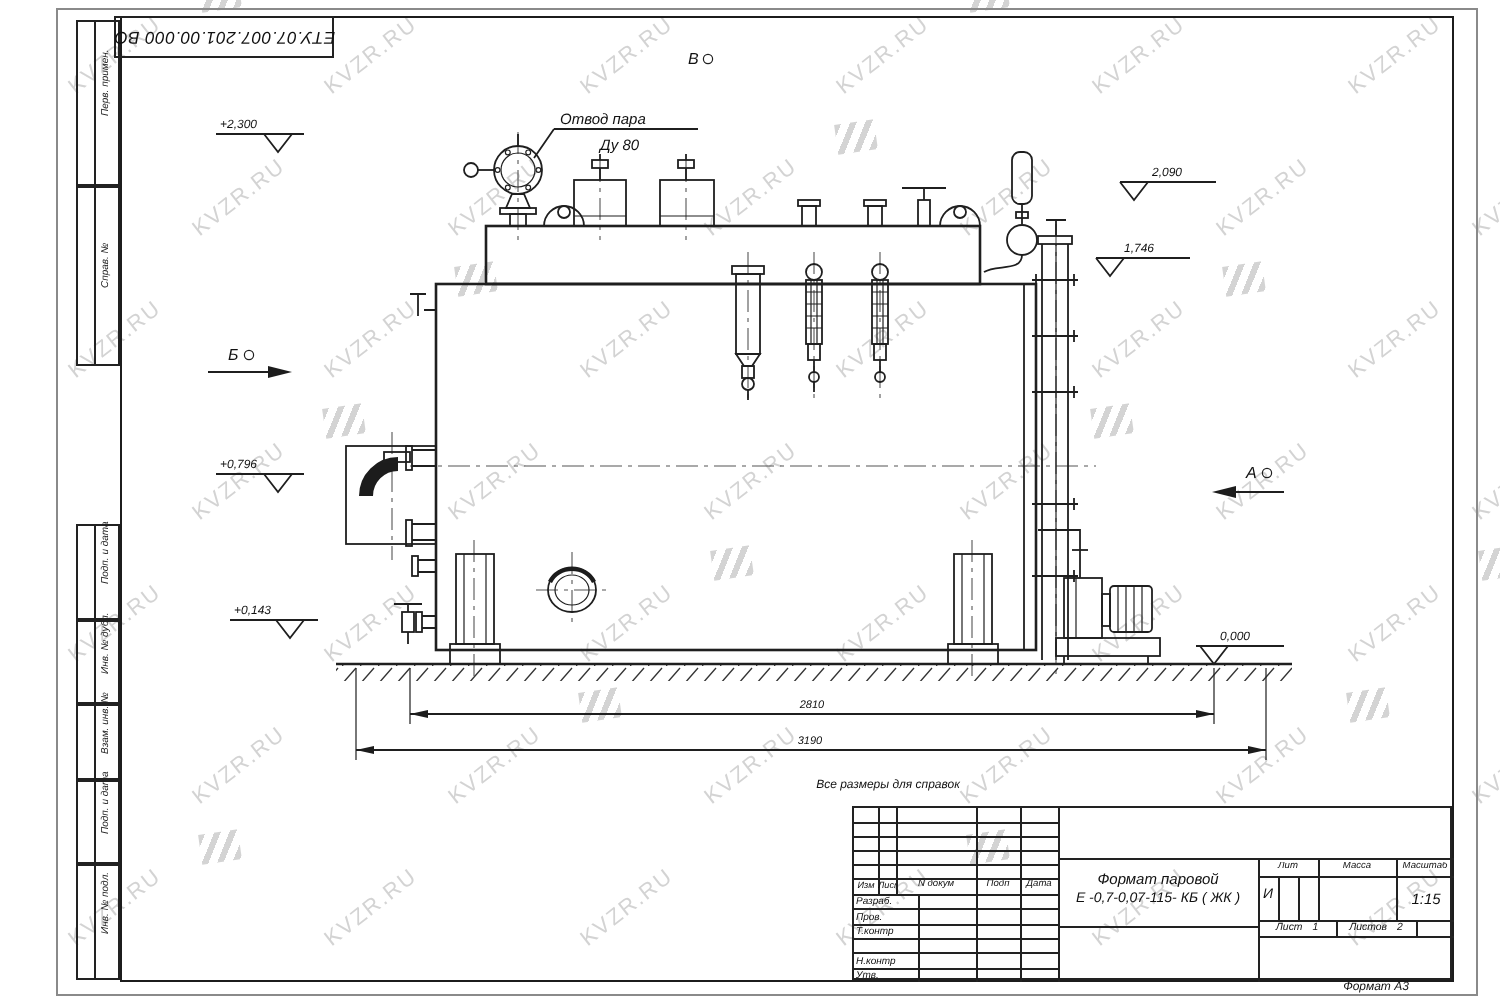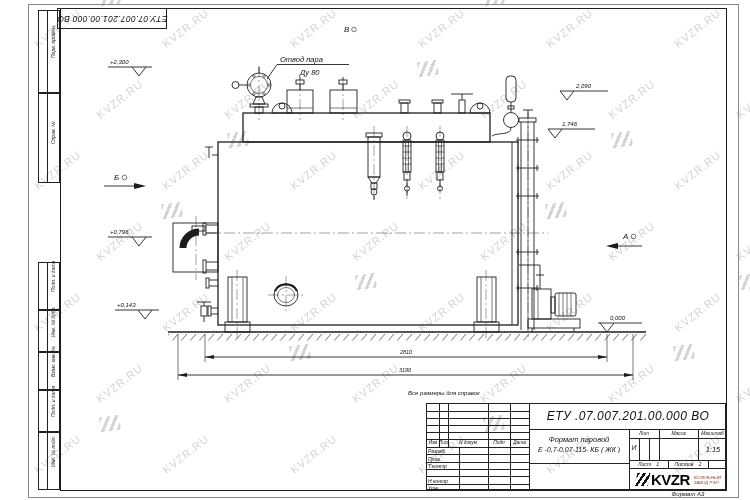--- a/index.html
+++ b/index.html
@@ -408,45 +408,36 @@
     <div class="tbt" style="left:61px;top:36px;width:22px;font-size:4.8px;">Подп</div>
     <div class="tbt" style="left:83px;top:36px;width:19px;font-size:4.8px;">Дата</div>
 
     <div class="tbt" style="left:1px;top:44px;width:31px;font-size:5px;text-align:left;">Разраб.</div>
     <div class="tbt" style="left:1px;top:51.5px;width:31px;font-size:5px;text-align:left;">Пров.</div>
     <div class="tbt" style="left:1px;top:59px;width:31px;font-size:5px;text-align:left;">Т.контр</div>
     <div class="tbt" style="left:1px;top:66px;width:31px;font-size:5px;text-align:left;"></div>
     <div class="tbt" style="left:1px;top:73.5px;width:31px;font-size:5px;text-align:left;">Н.контр</div>
     <div class="tbt" style="left:1px;top:81px;width:31px;font-size:5px;text-align:left;">Утв.</div>
 
-    <div class="tbt" style="left:102px;top:5px;width:198px;font-size:12px;letter-spacing:.5px;">ЕТУ .07.007.201.00.000  ВО</div>
 
     <div class="tbt" style="left:102px;top:31px;width:100px;font-size:7.5px;">Формат паровой</div>
     <div class="tbt" style="left:102px;top:42px;width:100px;font-size:7px;">Е -0,7-0,07-115- КБ ( ЖК )</div>
 
     <div class="tbt" style="left:202px;top:26.5px;width:30px;font-size:4.8px;">Лит</div>
     <div class="tbt" style="left:232px;top:26.5px;width:39px;font-size:4.8px;">Масса</div>
     <div class="tbt" style="left:271px;top:26.5px;width:29px;font-size:4.8px;">Масштаб</div>
     <div class="tbt" style="left:202px;top:40px;width:10px;font-size:7px;">И</div>
     <div class="tbt" style="left:271px;top:41px;width:30px;font-size:7.5px;">1:15</div>
 
     <div class="pair" style="left:202px;top:57px;width:39px;font-size:5.2px;">
       <span>Лист</span>
         <span>1</span>
     </div>
     <div class="pair" style="left:241px;top:57px;width:40px;font-size:5.2px;">
       <span>Листов</span>
         <span>2</span>
     </div>
 
-    <div class="logo-row">
-      <div class="logo-bars"></div>
-      <div class="logo-txt">KVZR</div>
-      <div class="logo-sub">
-        <span>КОТЕЛЬНЫЙ</span>
-        <span>ЗАВОД РЭП</span>
-      </div>
-    </div>
   </div>
 
   <div class="abs fmt" style="left:648px;top:491px;width:80px;">Формат А3</div>
 
 </div>
 
 </body></html>

